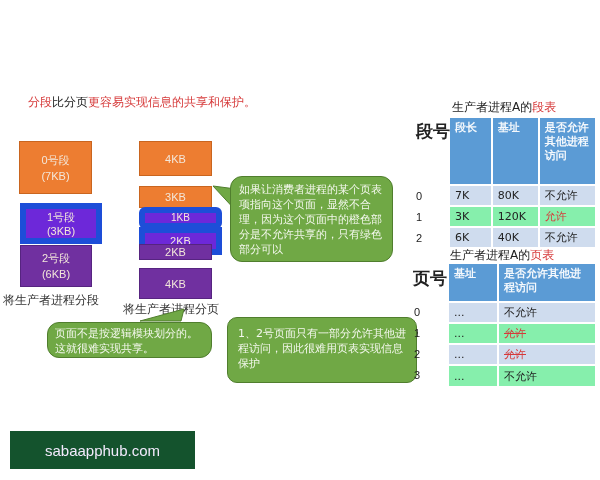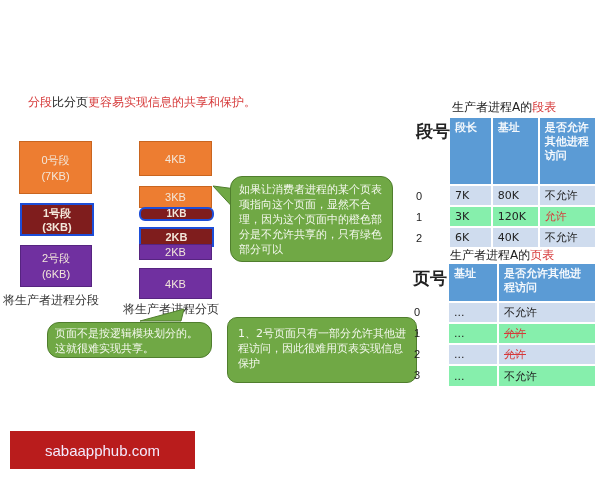--- a/index.html
+++ b/index.html
@@ -4,36 +4,36 @@
 <style>
   html,body{margin:0;padding:0;}
   body{width:600px;height:480px;background:#ffffff;position:relative;overflow:hidden;
        font-family:"DejaVu Sans","Liberation Sans",sans-serif;color:#222;}
   .abs{position:absolute;}
   .title{left:28px;top:94px;font-size:12px;white-space:nowrap;}
   .red{color:#d63a3a;}
   .blk{position:absolute;color:#f3e7da;font-family:"Liberation Sans",sans-serif;text-align:center;
        display:flex;flex-direction:column;justify-content:center;align-items:center;font-size:11px;line-height:16px;}
   .orange{background:#ed7d31;border:1px solid #c9651f;}
-  .green{background:#7f1d1d;border:2px solid #1d4ed8;font-weight:bold;}
+  .green{background:#6d28d9;border:6px solid #1d4ed8;}
   .purple{background:#7030a0;border:1px solid #562480;}
   .cap{font-size:12px;white-space:nowrap;color:#333;}
   .bubble{position:absolute;background:#70a845;border:1.5px solid #507e2e;border-radius:12px;
           color:#f4f8ee;font-size:11px;line-height:15px;padding:5px 8px;box-sizing:border-box;}
   table{border-collapse:collapse;font-size:11px;}
   .tbl{position:absolute;}
   .tbl th{background:#5b9bd5;color:#f4f8fc;text-align:left;vertical-align:top;font-weight:bold;
           border-right:2px solid #ffffff;padding:3px 5px;line-height:14px;}
   .tbl td{padding:0 5px;border-right:2px solid #ffffff;border-top:2px solid #ffffff;color:#222;}
   .tbl tr.odd td{background:#cfdcee;}
   .tbl tr.even td{background:#86efac;}
   .rowlbl{position:absolute;font-size:11px;font-family:"Liberation Sans",sans-serif;}
   .hdrlbl{position:absolute;font-size:17px;font-weight:bold;}
   .strike{color:#d63a3a;text-decoration:line-through;}
-  .wm{left:10px;top:431px;width:185px;height:38px;background:#b91c1c;color:#f3eafd;
+  .wm{left:10px;top:431px;width:185px;height:38px;background:#14532d;color:#f3eafd;
       font-family:"Liberation Sans",sans-serif;font-size:15px;display:flex;align-items:center;justify-content:center;}
 </style>
 </head>
 <body>
 
 <div class="abs title">
   <span class="red">分段</span><span>比分页</span><span class="red">更容易实现信息的共享和保护。</span>
 </div>
 
 <div class="blk orange" style="left:19px;top:141px;width:71px;height:51px;">

